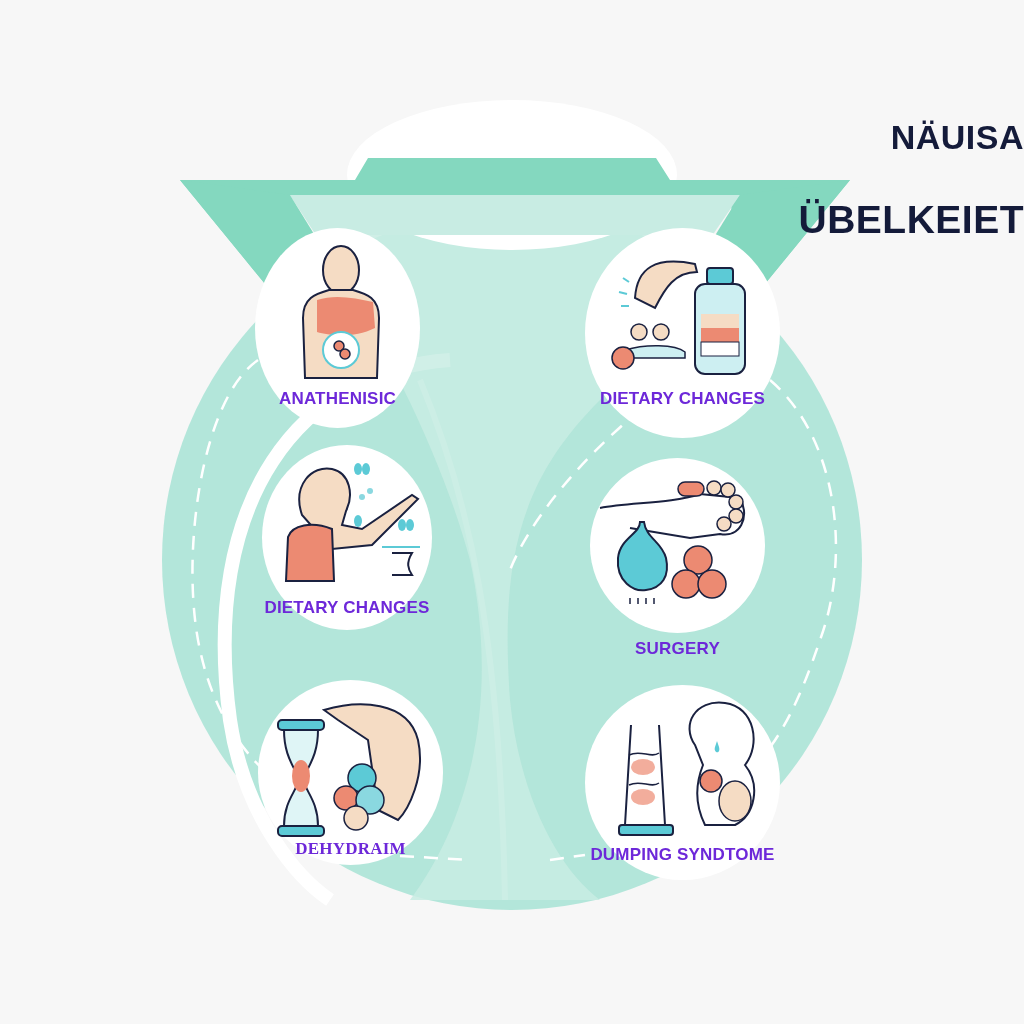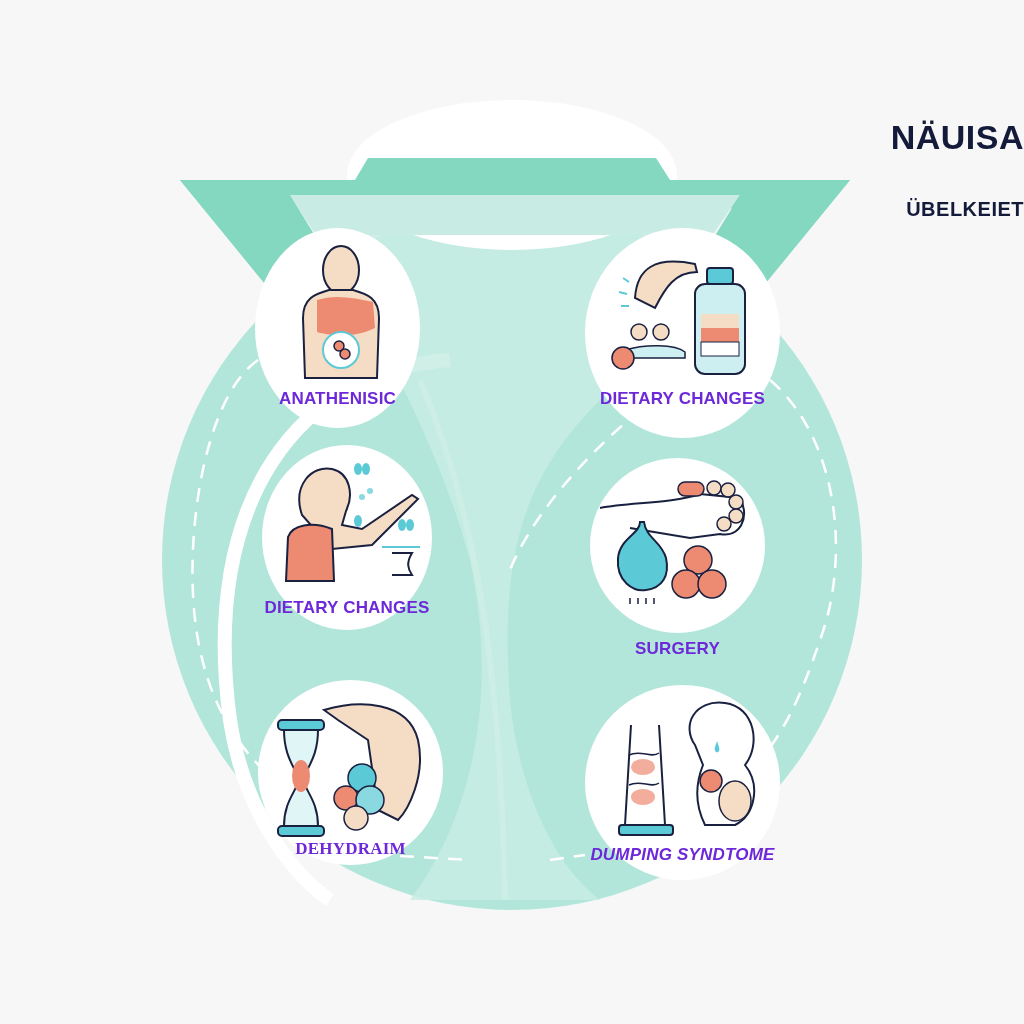--- a/index.html
+++ b/index.html
@@ -8,21 +8,21 @@
     background: #f7f7f7;
     position: relative; overflow: hidden;
     font-family: "Liberation Sans", "DejaVu Sans", sans-serif;
   }
   .canvas { position: absolute; left: 0; top: 0; width: 1024px; height: 1024px; }
   .title-text {
     position: absolute; left: 0; width: 1024px; text-align: right;
     color: #141b3a; font-weight: 700; letter-spacing: 0.5px;
   }
   .main-title { top: 118px; font-size: 34px; }
-  .sub-title { top: 198px; font-size: 20px; }
+  .sub-title { top: 198px; font-size: 39px; }
   .node {
     position: absolute; border-radius: 50%; background: #ffffff;
   }
   .node-label {
     position: absolute; left: -40px; right: -40px; text-align: center;
     color: #6d28d9; font-weight: 700; font-size: 17px; letter-spacing: 0.2px;
     line-height: 26px;
   }
   .node svg { position: absolute; left: 0; top: 0; }
 </style>
@@ -144,14 +144,14 @@
     <path d="M 44 70 C 56 64, 66 74, 74 68" fill="none" stroke="#1a2140" stroke-width="1.5"></path>
     <path d="M 44 100 C 56 94, 66 104, 74 98" fill="none" stroke="#1a2140" stroke-width="1.5"></path>
     <ellipse cx="58" cy="82" rx="12" ry="8" fill="#ec8a72" opacity="0.7"></ellipse>
     <ellipse cx="58" cy="112" rx="12" ry="8" fill="#ec8a72" opacity="0.7"></ellipse>
     <rect x="34" y="140" width="54" height="10" rx="3" fill="#5ccad6" stroke="#1a2140" stroke-width="2"></rect>
     <path d="M 110 60 C 96 40, 110 14, 140 18 C 170 22, 176 60, 160 80 C 176 100, 170 130, 150 140 L 120 140 C 110 120, 110 100, 118 80 Z" fill="#ffffff" stroke="#1a2140" stroke-width="2"></path>
     <path d="M 130 62 C 128 68, 136 70, 134 62 L 132 56 Z" fill="#5ccad6"></path>
     <ellipse cx="150" cy="116" rx="16" ry="20" fill="#f5dcc4" stroke="#1a2140" stroke-width="1.5"></ellipse>
     <circle cx="126" cy="96" r="11" fill="#ec8a72" stroke="#1a2140" stroke-width="1.5"></circle>
   </svg>
-  <div class="node-label" style="top:157px;font-style:italic;">DUMPING SYNDTOME</div>
+  <div class="node-label" style="top:157px;">DUMPING SYNDTOME</div>
 </div>
 
 </body></html>

